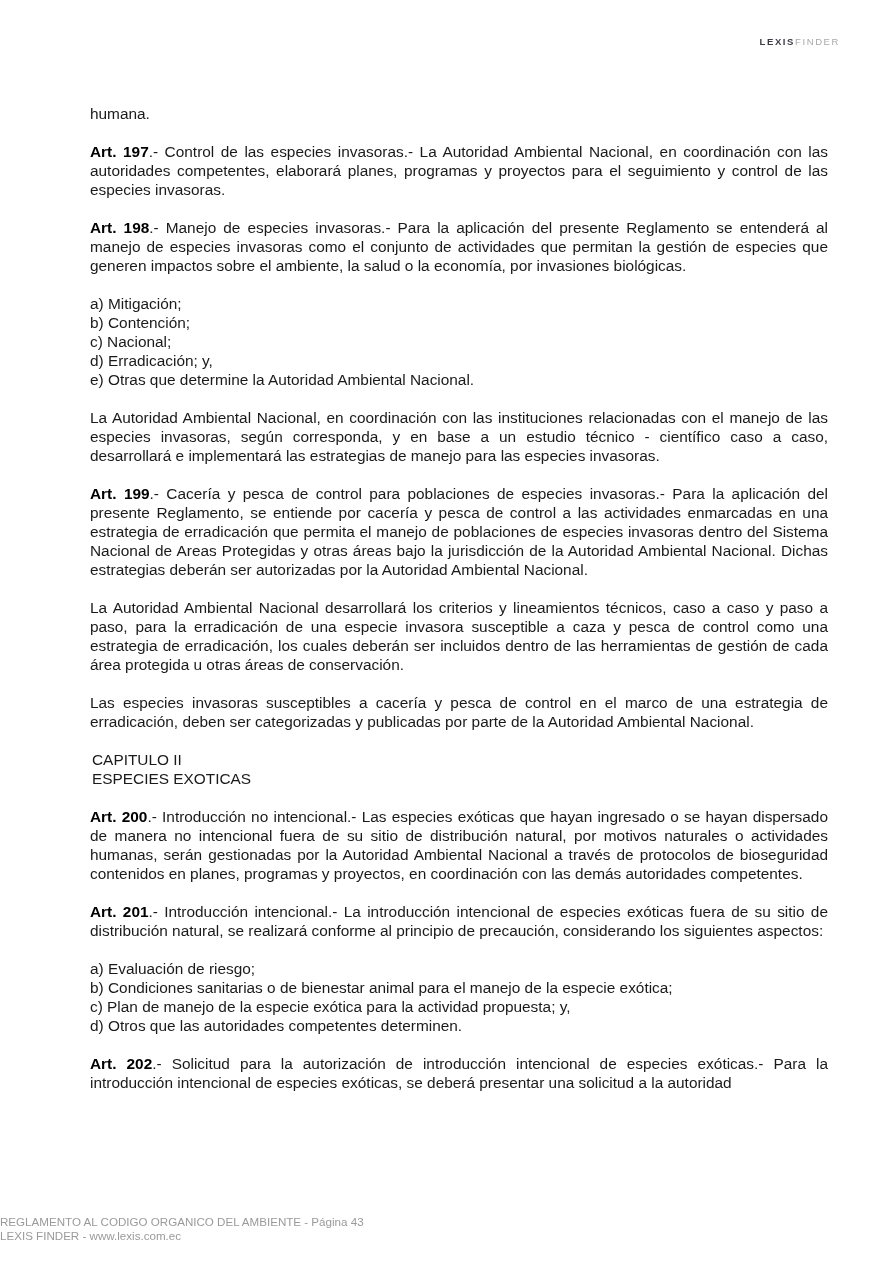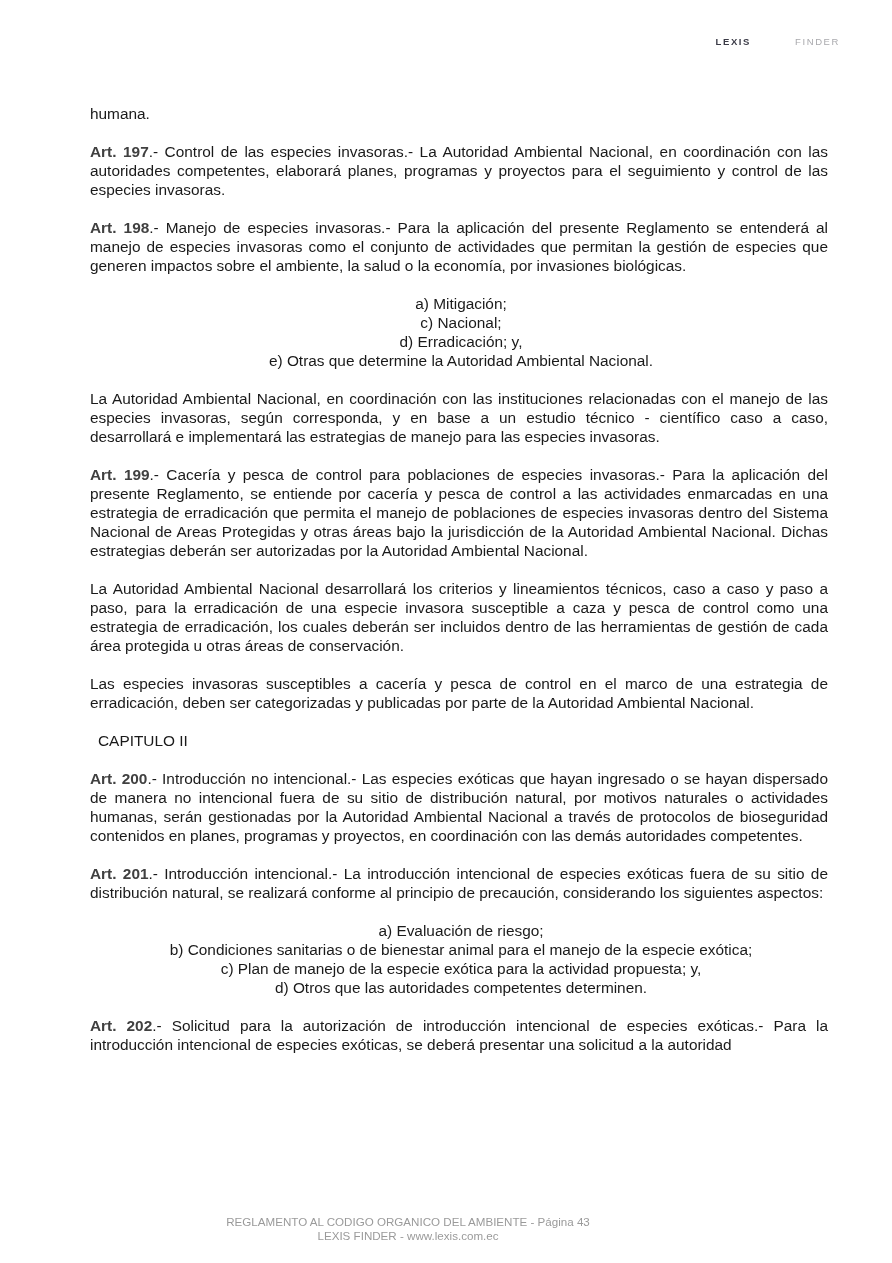--- a/index.html
+++ b/index.html
@@ -13,48 +13,48 @@
     }
     .brand {
       position: absolute;
       top: 36px;
       right: 52px;
       font-family: "Liberation Sans", sans-serif;
       font-size: 9.5px;
       letter-spacing: 1.6px;
     }
     .brand .b1 { color: #3a3a46; font-weight: bold; }
-    .brand .b2 { color: #a9a9ad; font-weight: normal; margin-left: 44px; }
+    .brand .b2 { color: #a9a9ad; font-weight: normal; }
 
     .content {
       position: absolute;
       left: 90px;
       top: 104px;
       width: 742px;
       font-size: 15.4px;
       line-height: 19px;
       color: #1a1a1a;
     }
     .content p {
       margin: 0 4px 19px 0;
       text-align: justify;
     }
     .content p.tight { margin-bottom: 0; }
     .content .list { margin: 0 0 19px 0; }
-    .content .list div { text-align: center; }
-    .art { color: #404040; font-weight: bold; }
-    .heading { margin: 0 0 19px 8px; }
+    .content .list div { text-align: left; }
+    .art { color: #000000; font-weight: bold; }
+    .heading { margin: 0 0 19px 2px; }
     .heading div { text-align: left; }
 
     .footer {
       position: absolute;
       left: 0;
       width: 816px;
       top: 1215px;
-      text-align: center;
+      text-align: left;
       color: #9a9a9a;
       font-size: 11.6px;
       line-height: 14px;
     }
   </style>
 </head>
 <body>
 
 <div class="brand">
   <span class="b1">LEXIS</span><span class="b2">FINDER</span>
@@ -63,35 +63,37 @@
 <div class="content">
   <p>humana.</p>
 
   <p><span class="art">Art. 197</span><span>.- Control de las especies invasoras.- La Autoridad Ambiental Nacional, en coordinación con las autoridades competentes, elaborará planes, programas y proyectos para el seguimiento y control de las especies invasoras.</span></p>
 
   <p><span class="art">Art. 198</span><span>.- Manejo de especies invasoras.- Para la aplicación del presente Reglamento se entenderá al manejo de especies invasoras como el conjunto de actividades que permitan la gestión de especies que generen impactos sobre el ambiente, la salud o la economía, por invasiones biológicas.</span></p>
 
 
   <div class="list">
     <div>a) Mitigación;</div>
+    <div>b) Contención;</div>
     <div>c) Nacional;</div>
     <div>d) Erradicación; y,</div>
     <div>e) Otras que determine la Autoridad Ambiental Nacional.</div>
   </div>
 
   <p>La Autoridad Ambiental Nacional, en coordinación con las instituciones relacionadas con el manejo de las especies invasoras, según corresponda, y en base a un estudio técnico - científico caso a caso, desarrollará e implementará las estrategias de manejo para las especies invasoras.</p>
 
   <p><span class="art">Art. 199</span><span>.- Cacería y pesca de control para poblaciones de especies invasoras.- Para la aplicación del presente Reglamento, se entiende por cacería y pesca de control a las actividades enmarcadas en una estrategia de erradicación que permita el manejo de poblaciones de especies invasoras dentro del Sistema Nacional de Areas Protegidas y otras áreas bajo la jurisdicción de la Autoridad Ambiental Nacional. Dichas estrategias deberán ser autorizadas por la Autoridad Ambiental Nacional.</span></p>
 
   <p>La Autoridad Ambiental Nacional desarrollará los criterios y lineamientos técnicos, caso a caso y paso a paso, para la erradicación de una especie invasora susceptible a caza y pesca de control como una estrategia de erradicación, los cuales deberán ser incluidos dentro de las herramientas de gestión de cada área protegida u otras áreas de conservación.</p>
 
   <p>Las especies invasoras susceptibles a cacería y pesca de control en el marco de una estrategia de erradicación, deben ser categorizadas y publicadas por parte de la Autoridad Ambiental Nacional.</p>
 
   <div class="heading">
     <div>CAPITULO II</div>
+    <div>ESPECIES EXOTICAS</div>
   </div>
 
   <p><span class="art">Art. 200</span><span>.- Introducción no intencional.- Las especies exóticas que hayan ingresado o se hayan dispersado de manera no intencional fuera de su sitio de distribución natural, por motivos naturales o actividades humanas, serán gestionadas por la Autoridad Ambiental Nacional a través de protocolos de bioseguridad contenidos en planes, programas y proyectos, en coordinación con las demás autoridades competentes.</span></p>
 
   <p><span class="art">Art. 201</span><span>.- Introducción intencional.- La introducción intencional de especies exóticas fuera de su sitio de distribución natural, se realizará conforme al principio de precaución, considerando los siguientes aspectos:</span></p>
 
   <div class="list">
     <div>a) Evaluación de riesgo;</div>
     <div>b) Condiciones sanitarias o de bienestar animal para el manejo de la especie exótica;</div>
     <div>c) Plan de manejo de la especie exótica para la actividad propuesta; y,</div>

